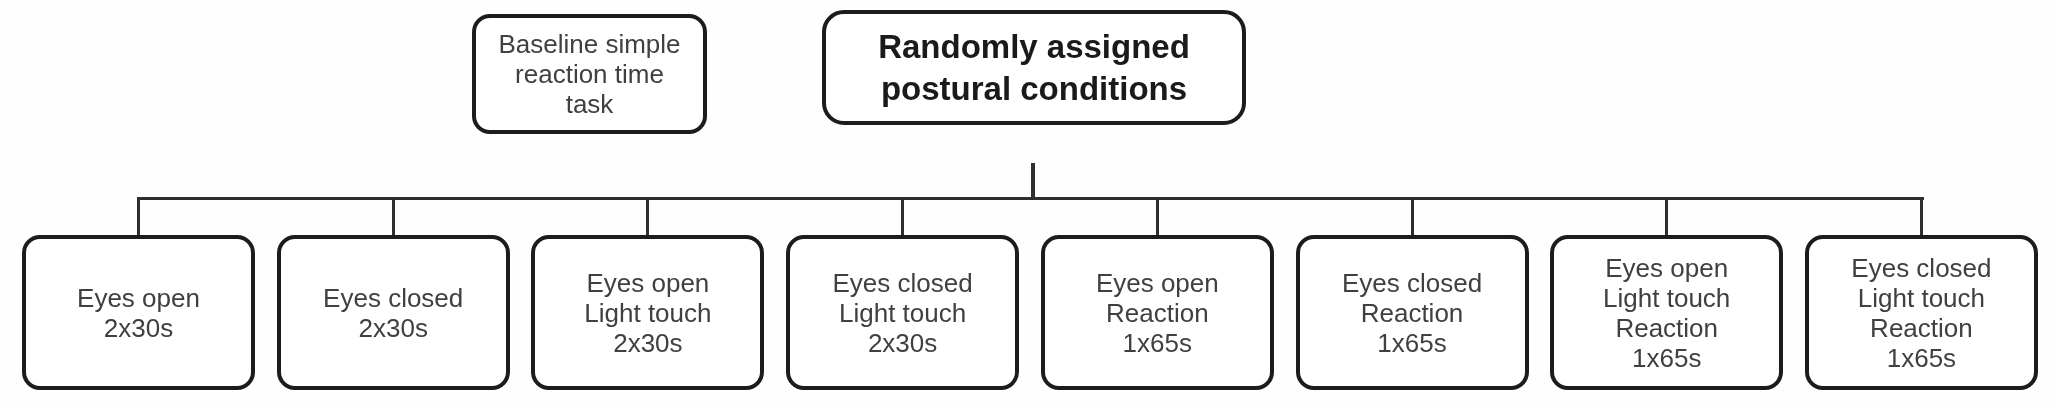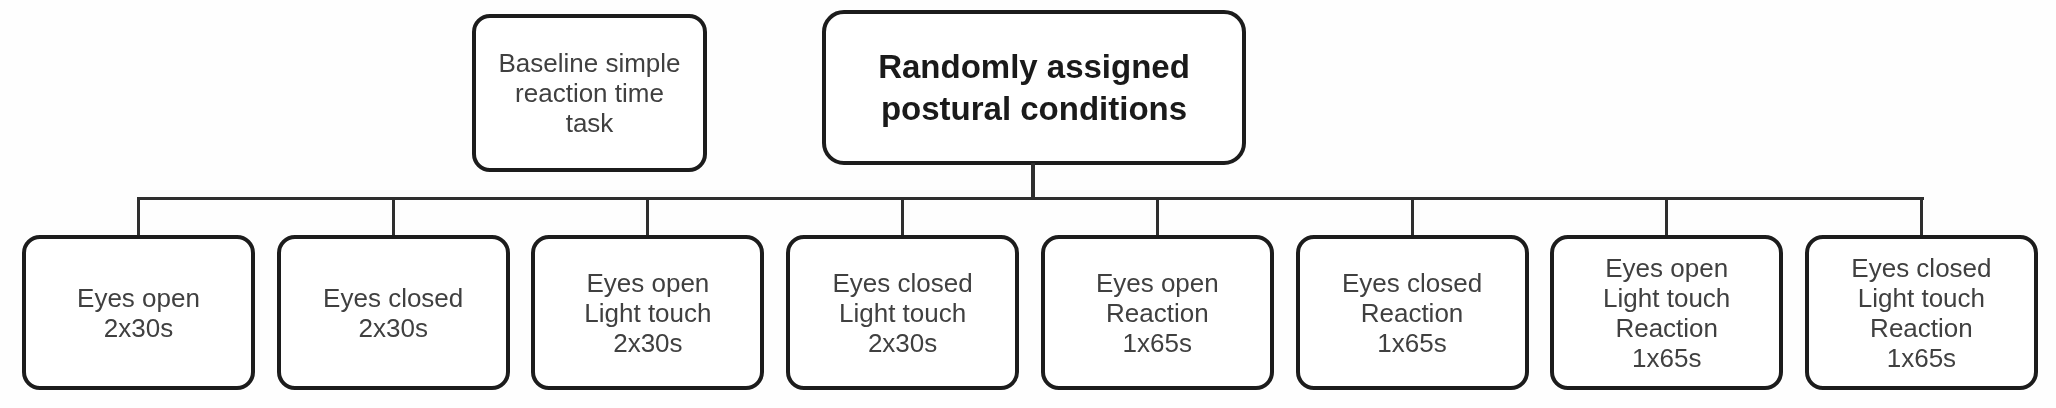--- a/index.html
+++ b/index.html
@@ -27,27 +27,27 @@
     text-align: center;
     white-space: pre-line;
     color: #404040;
     font-size: 26px;
     line-height: 30px;
   }
   .box-baseline {
     left: 472px;
     top: 14px;
     width: 235px;
-    height: 158px;
+    height: 120px;
   }
   .box-root {
     left: 822px;
     top: 10px;
     width: 424px;
-    height: 155px;
+    height: 115px;
     border-radius: 22px;
     color: #1a1a1a;
     font-weight: bold;
     font-size: 33px;
     line-height: 42px;
   }
   .connector {
     position: absolute;
     background: #2e2e2e;
   }

